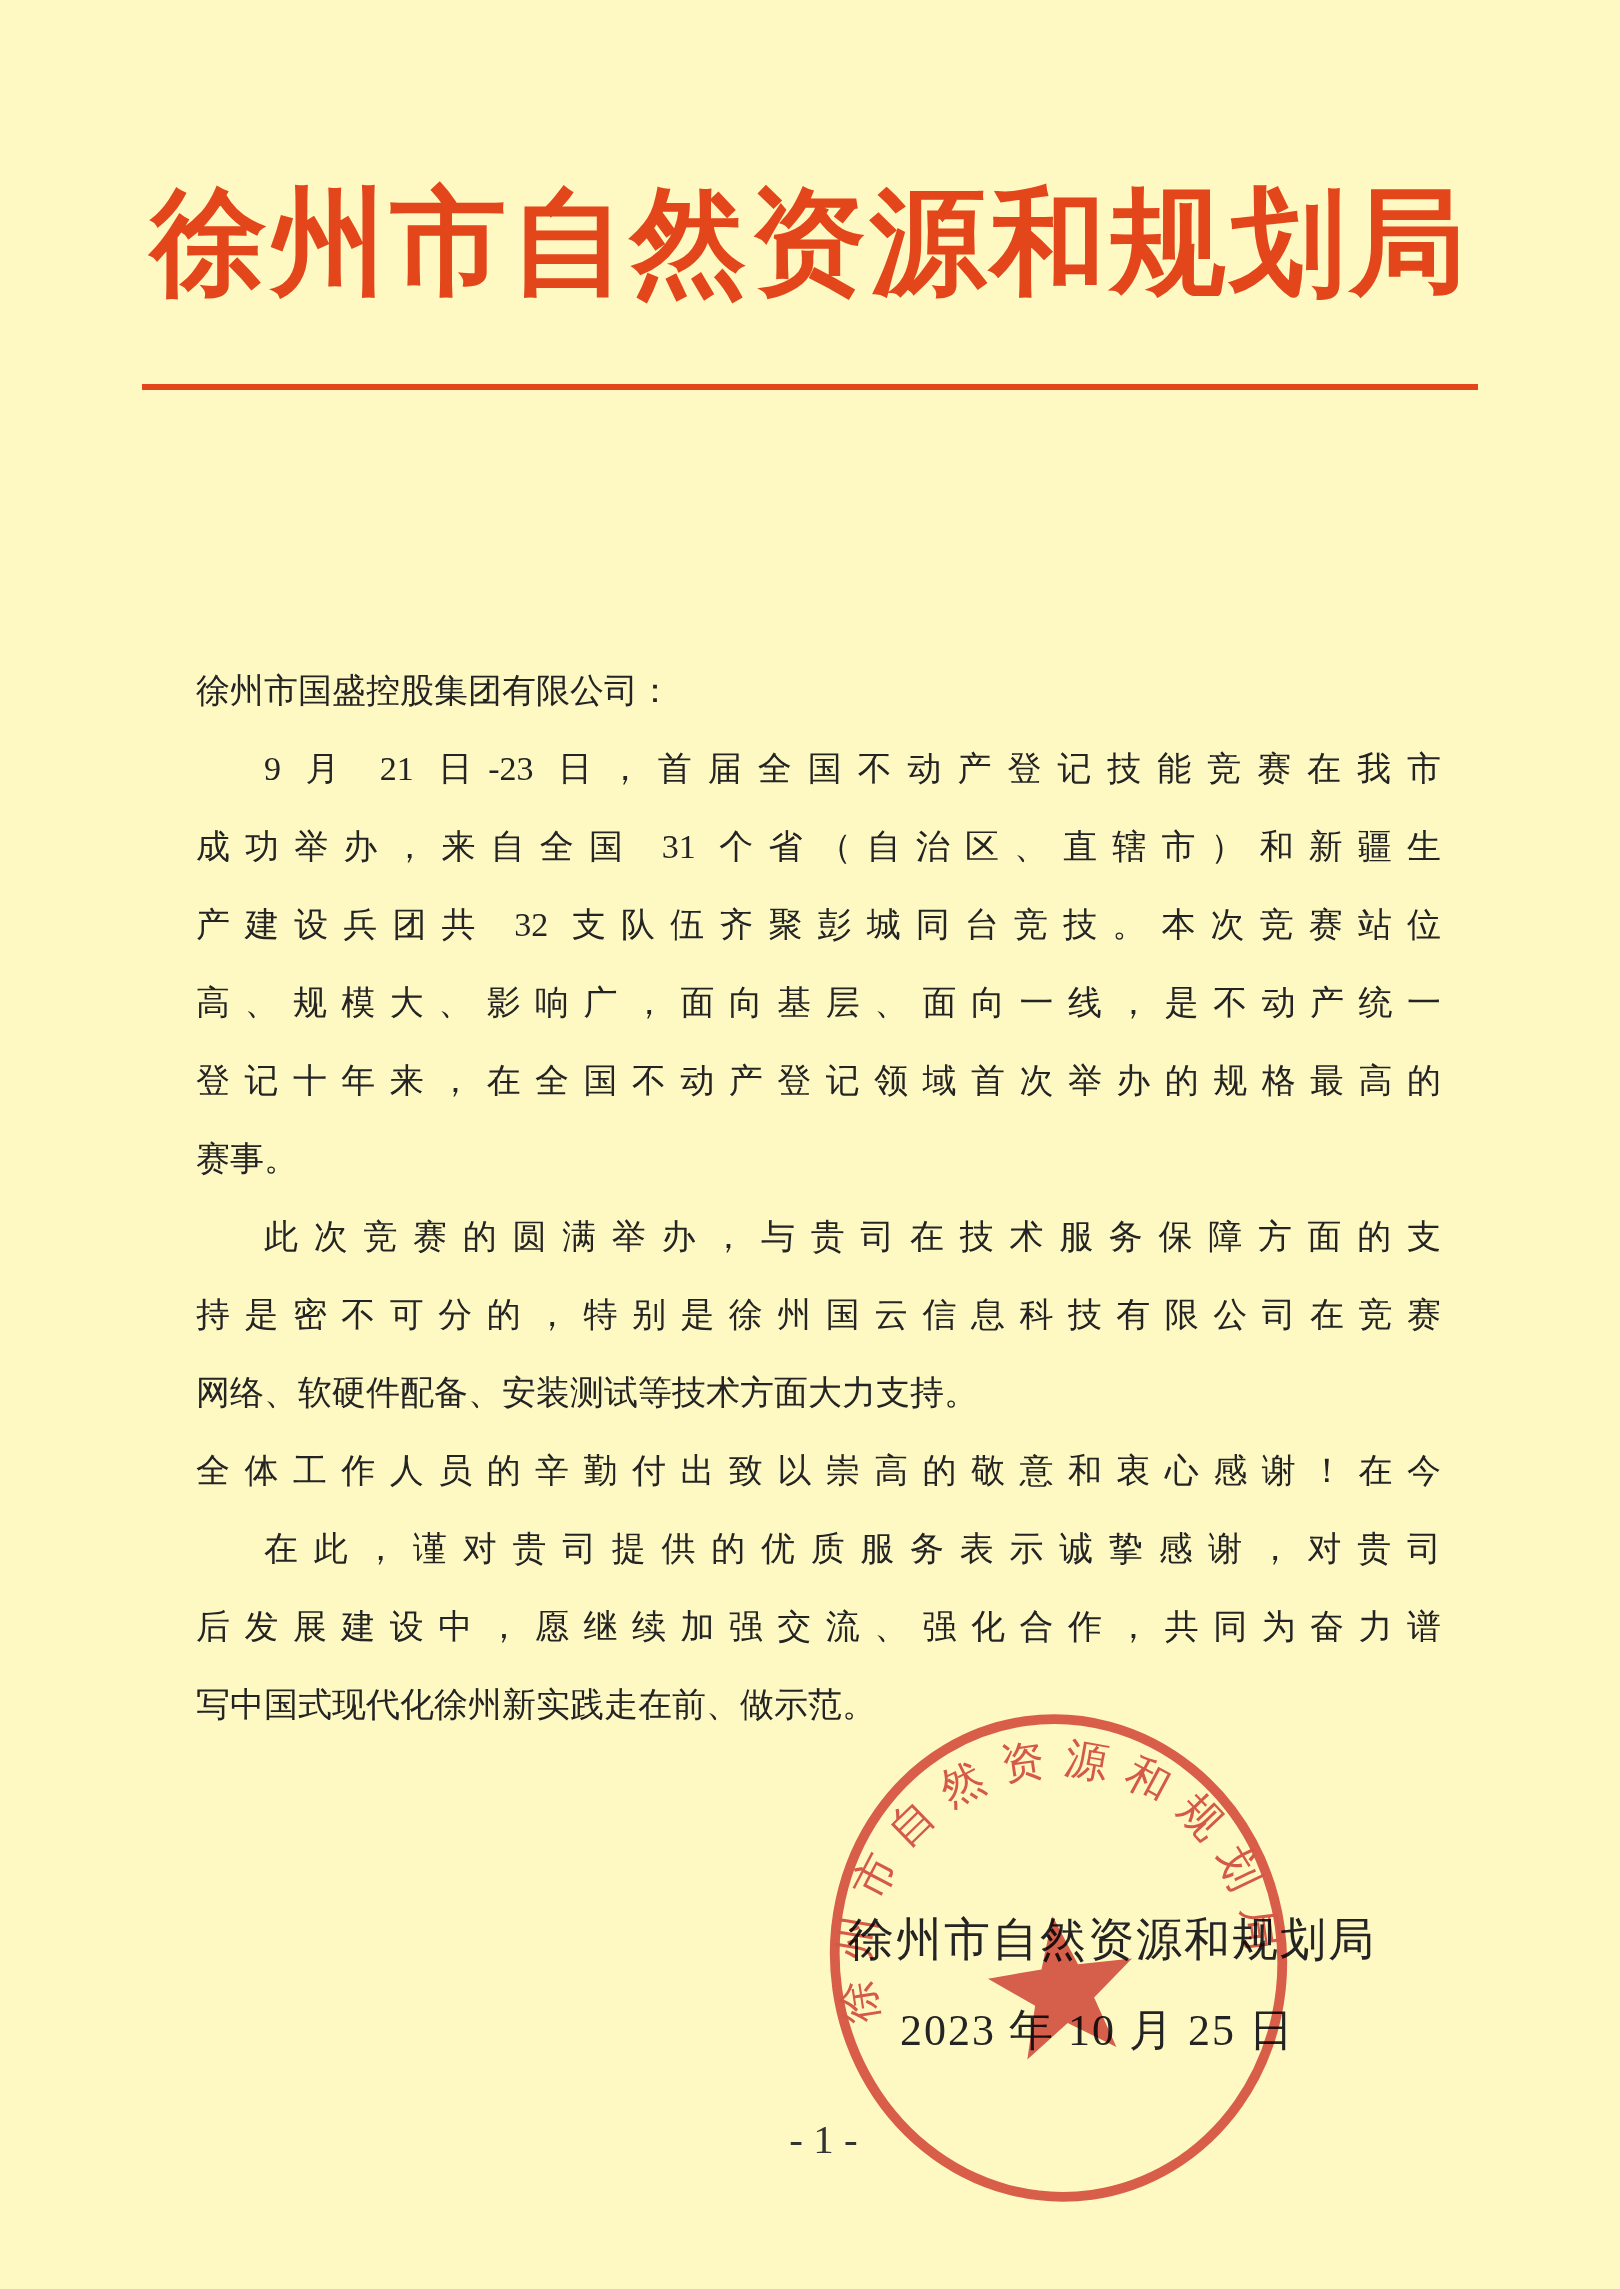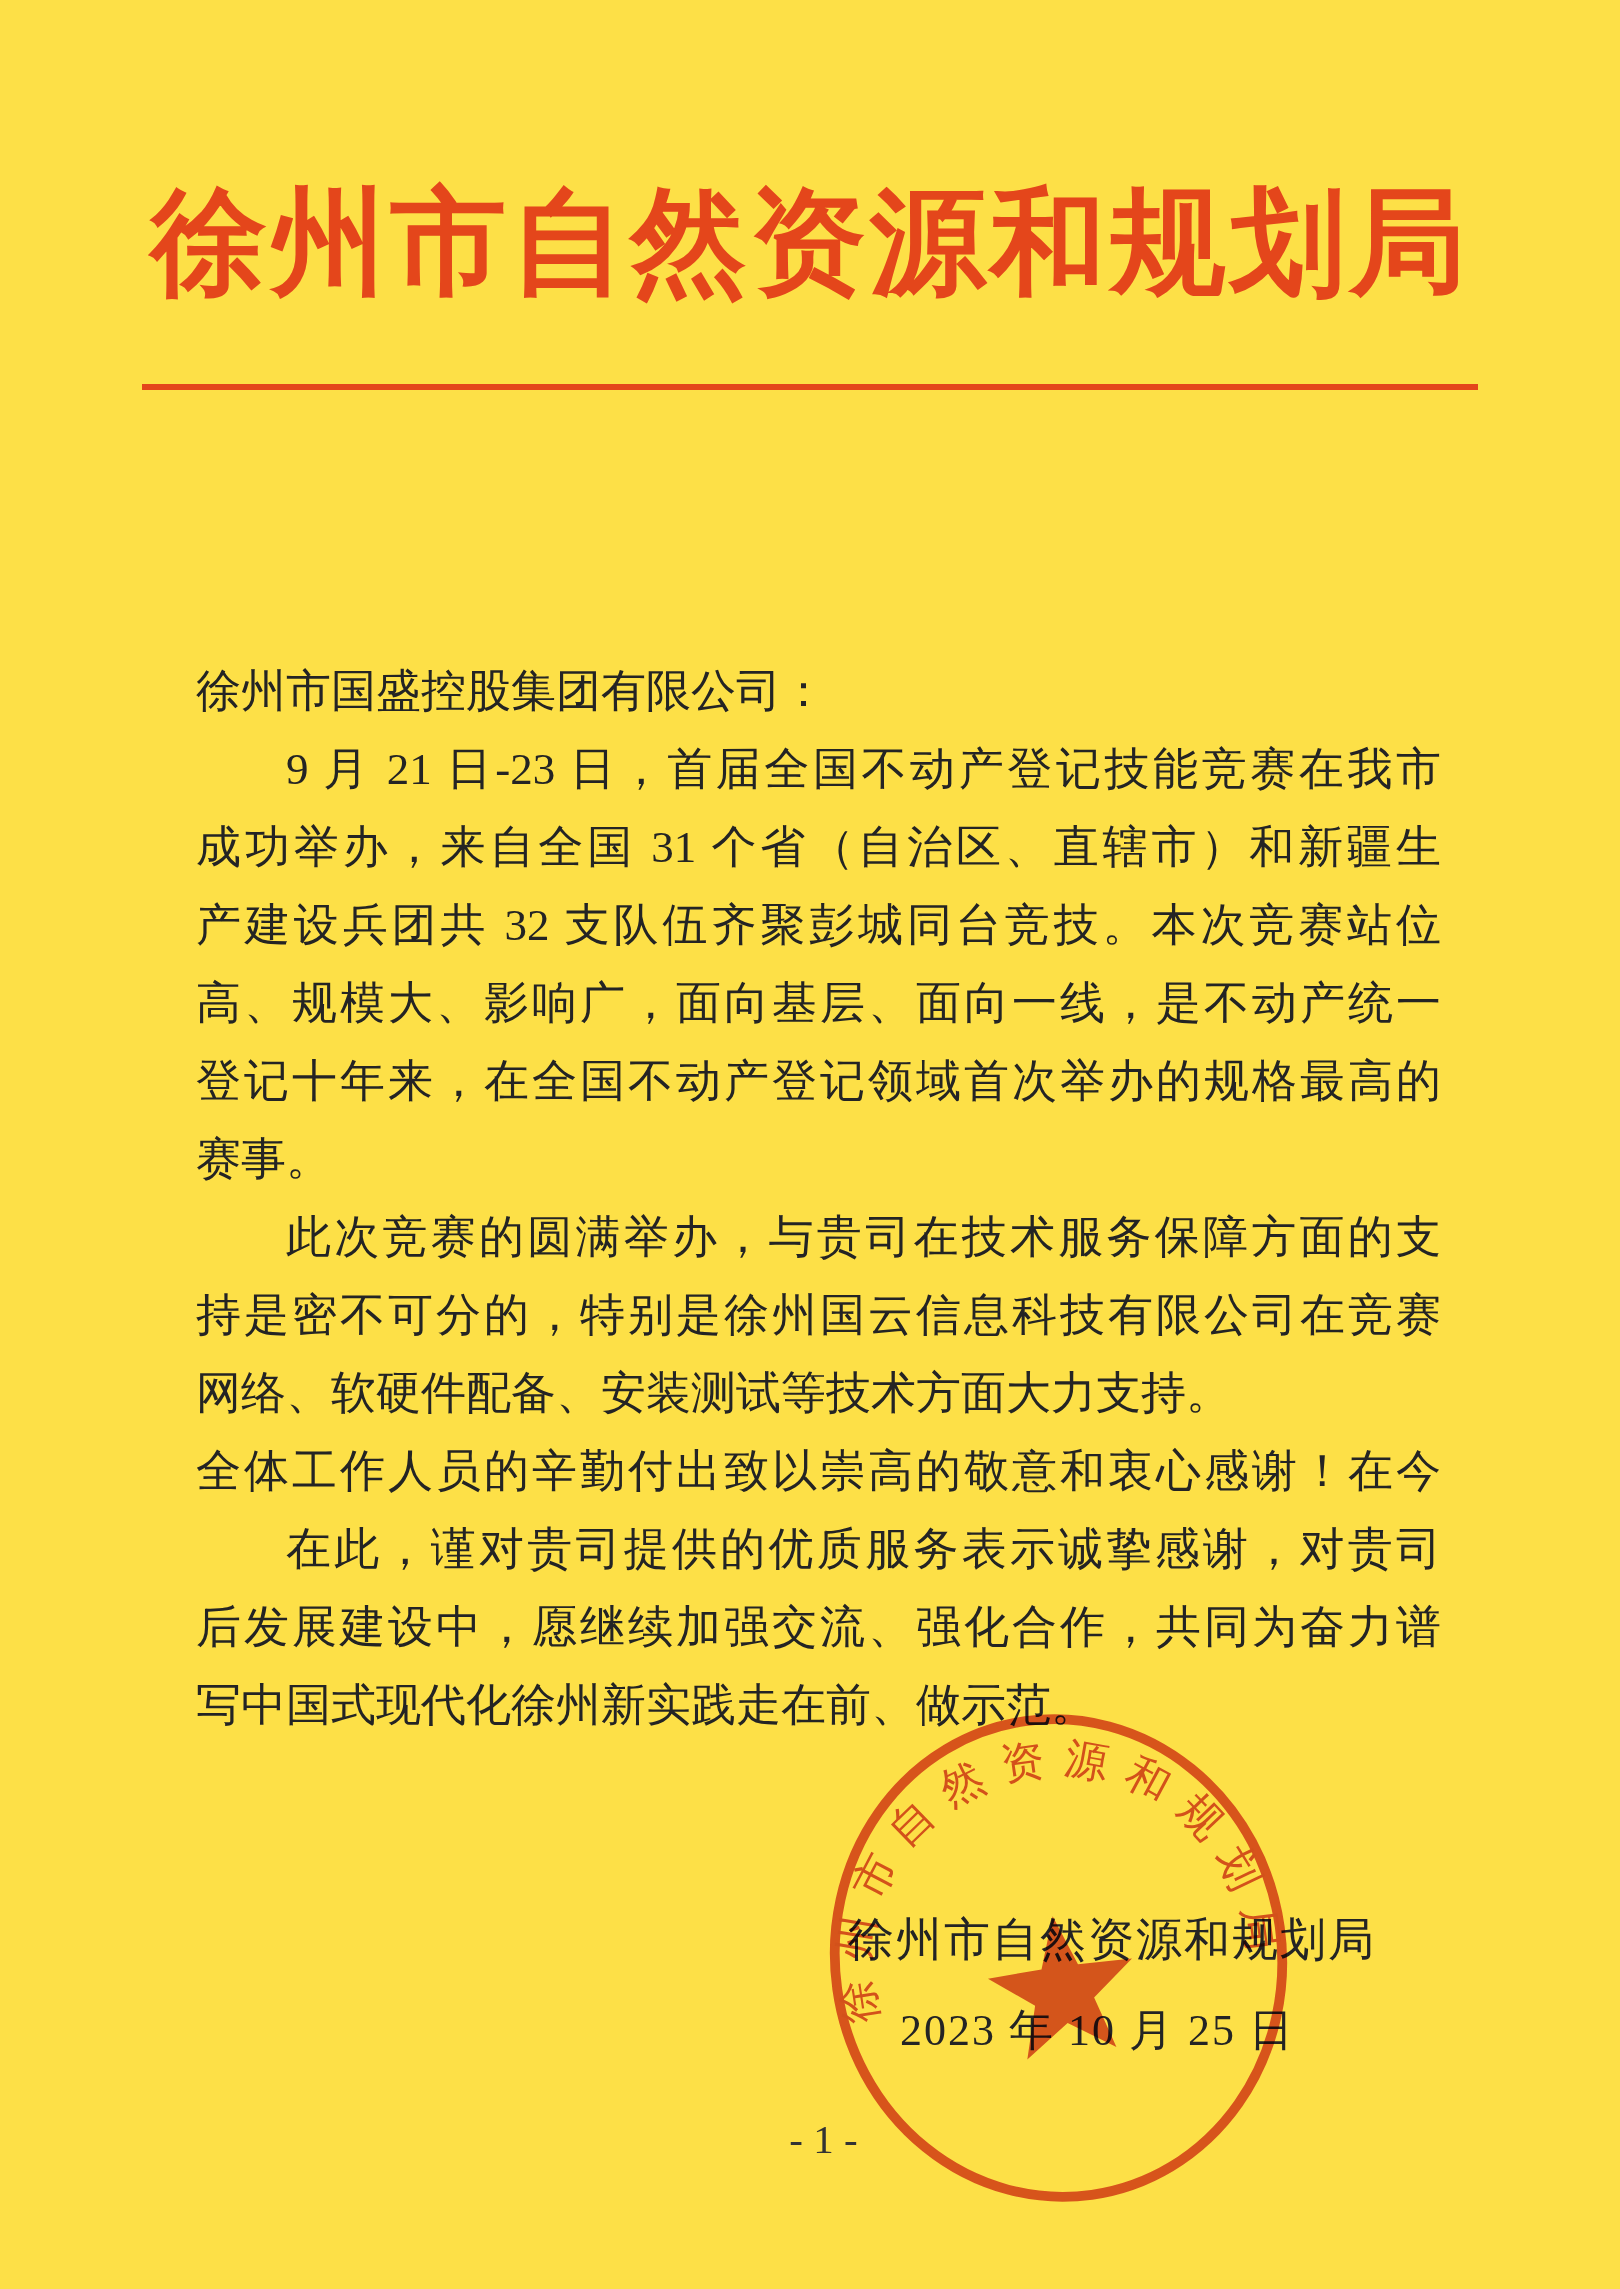--- a/index.html
+++ b/index.html
@@ -1,20 +1,20 @@
 <!DOCTYPE html>
 <html><head>
 <meta charset="utf-8">
 <style>
   html,body{margin:0;padding:0;background:#888;}
   .page{
     position:relative;
     width:1620px;height:2290px;
     margin:0 auto;
-    background:#fde047;
+    background:#fef9c3;
     overflow:hidden;
     font-family:"Liberation Serif","DejaVu Serif",serif;
     color:#262626;
   }
   
   .letterhead{
     position:absolute;top:165px;left:0;width:100%;
     text-align:center;
     font-size:116px;font-weight:bold;
     letter-spacing:3.9px;
@@ -29,21 +29,21 @@
   .letter-title{
     position:absolute;top:502px;left:0;width:100%;
     text-align:center;
     font-size:63px;font-weight:bold;
     letter-spacing:5.9px;
     color:#1f1f1f;
   }
   .letter-body{
     position:absolute;top:652px;left:196px;
     width:1245px;
-    font-size:45px;
+    font-size:34px;
     line-height:78px;
     color:#242424;
   }
   .letter-body p{margin:0;padding:0;}
   .letter-body p.indent{text-indent:2em;}
   .letter-body p.fill{text-align:justify;text-align-last:justify;}
   .sig-org{
     position:absolute;top:1909px;left:848px;
     font-size:46px;letter-spacing:2px;color:#242424;
     white-space:nowrap;z-index:2;

